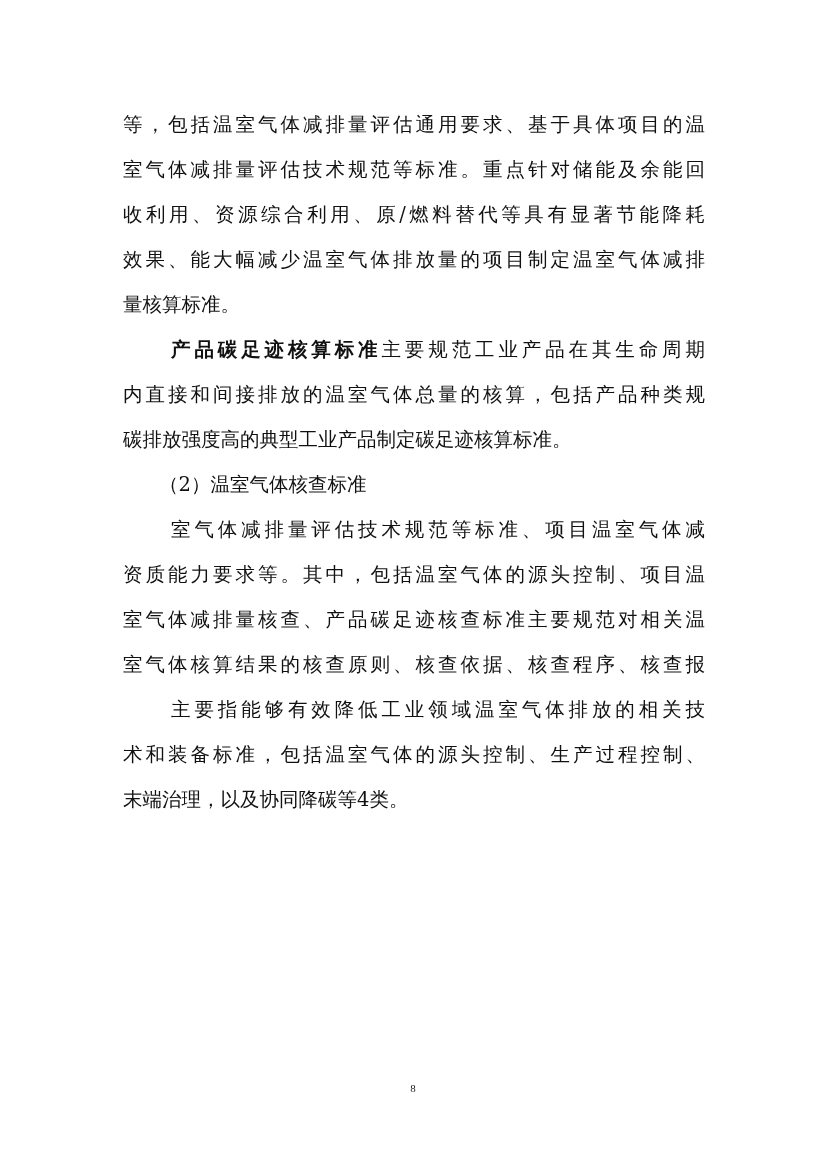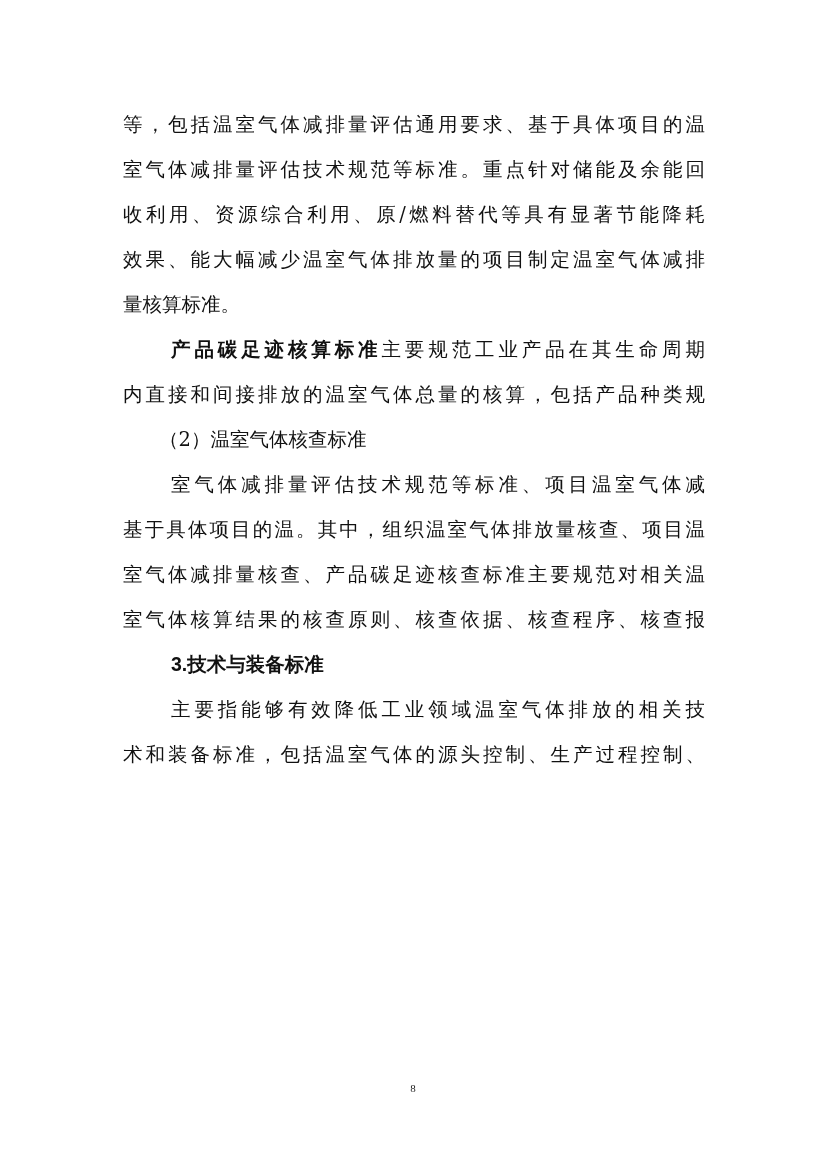--- a/index.html
+++ b/index.html
@@ -22,28 +22,29 @@
 <div class="page">
   <div class="text">
     <div class="line">等，包括温室气体减排量评估通用要求、基于具体项目的温</div>
     <div class="line">室气体减排量评估技术规范等标准。重点针对储能及余能回</div>
     <div class="line">收利用、资源综合利用、原/燃料替代等具有显著节能降耗</div>
     <div class="line">效果、能大幅减少温室气体排放量的项目制定温室气体减排</div>
     <div class="line last">量核算标准。</div>
 
     <div class="line indent"><span class="bold">产品碳足迹核算标准</span><span>主要规范工业产品在其生命周期</span></div>
     <div class="line">内直接和间接排放的温室气体总量的核算，包括产品种类规</div>
+    <div class="line last">碳排放强度高的典型工业产品制定碳足迹核算标准。</div>
 
     <div class="line sub" style="padding-left:36px">（2）温室气体核查标准</div>
 
     <div class="line indent">室气体减排量评估技术规范等标准、项目温室气体减</div>
-    <div class="line">基于具体项目的温。其中，组织温室气体排放量核查、项目温</div>
+    <div class="line">资质能力要求等。其中，包括温室气体的源头控制、项目温</div>
     <div class="line">室气体减排量核查、产品碳足迹核查标准主要规范对相关温</div>
     <div class="line">室气体核算结果的核查原则、核查依据、核查程序、核查报</div>
 
-    <div class="line sub bold">3.技术与装备标准</div>
 
     <div class="line indent">主要指能够有效降低工业领域温室气体排放的相关技</div>
     <div class="line">术和装备标准，包括温室气体的源头控制、生产过程控制、</div>
+    <div class="line last">末端治理，以及协同降碳等4类。</div>
   </div>
 
   <div class="page-number">8</div>
 </div>
 
 </body></html>

